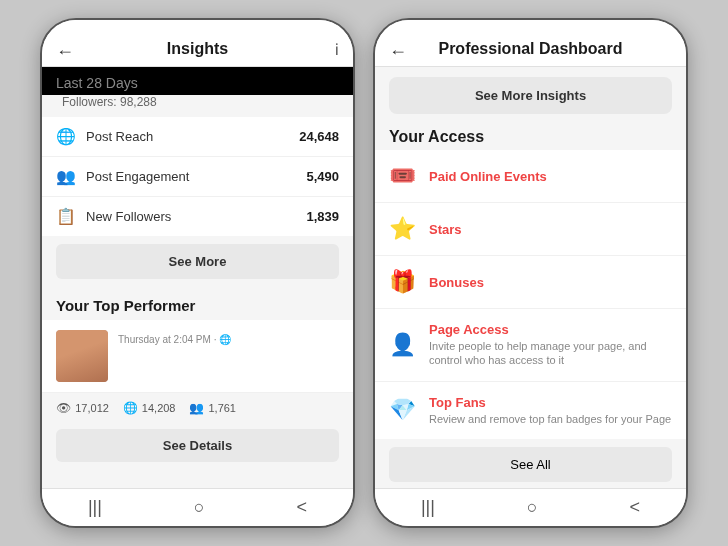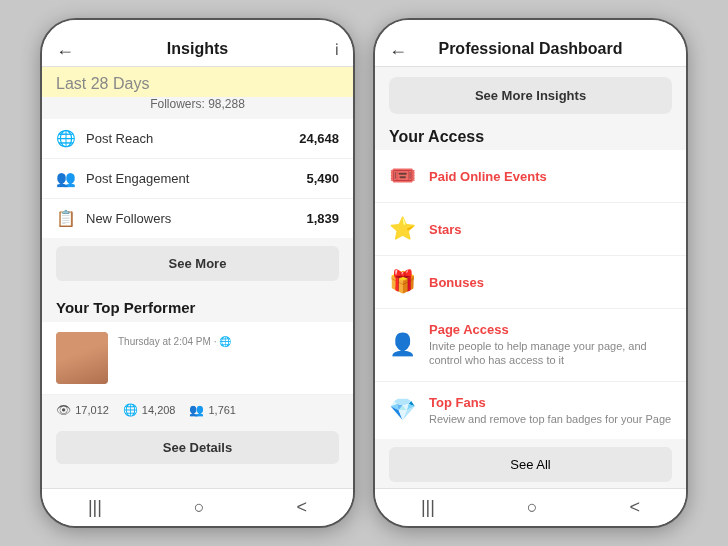--- a/index.html
+++ b/index.html
@@ -68,37 +68,36 @@
       background: #f5f5f5;
     }
     
     .insights-content {
       background: #f5f5f5;
       height: 100%;
       overflow: hidden;
     }
     .date-range {
       padding: 8px 14px 4px;
-      font-size: 16px;
+      font-size: 14px;
       color: #888;
-      background: #fef9c3;
+      background: #000000;
     }
     .section-title {
       font-size: 16px;
       font-weight: 700;
       color: #1a1a1a;
       padding: 4px 14px 1px;
       background: #f5f5f5;
     }
     .sub-title {
       font-size: 12px;
       color: #666;
-      padding: 0 14px 6px;
-      background: #f5f5f5;
-      text-align: center;
+      padding: 0 20px 6px;
+      background: #f5f5f5;
     }
     .stats-card {
       background: #fff;
       margin: 2px 0;
     }
     .stat-row {
       display: flex;
       align-items: center;
       padding: 10px 14px;
       border-bottom: 1px solid #f0f0f0;

